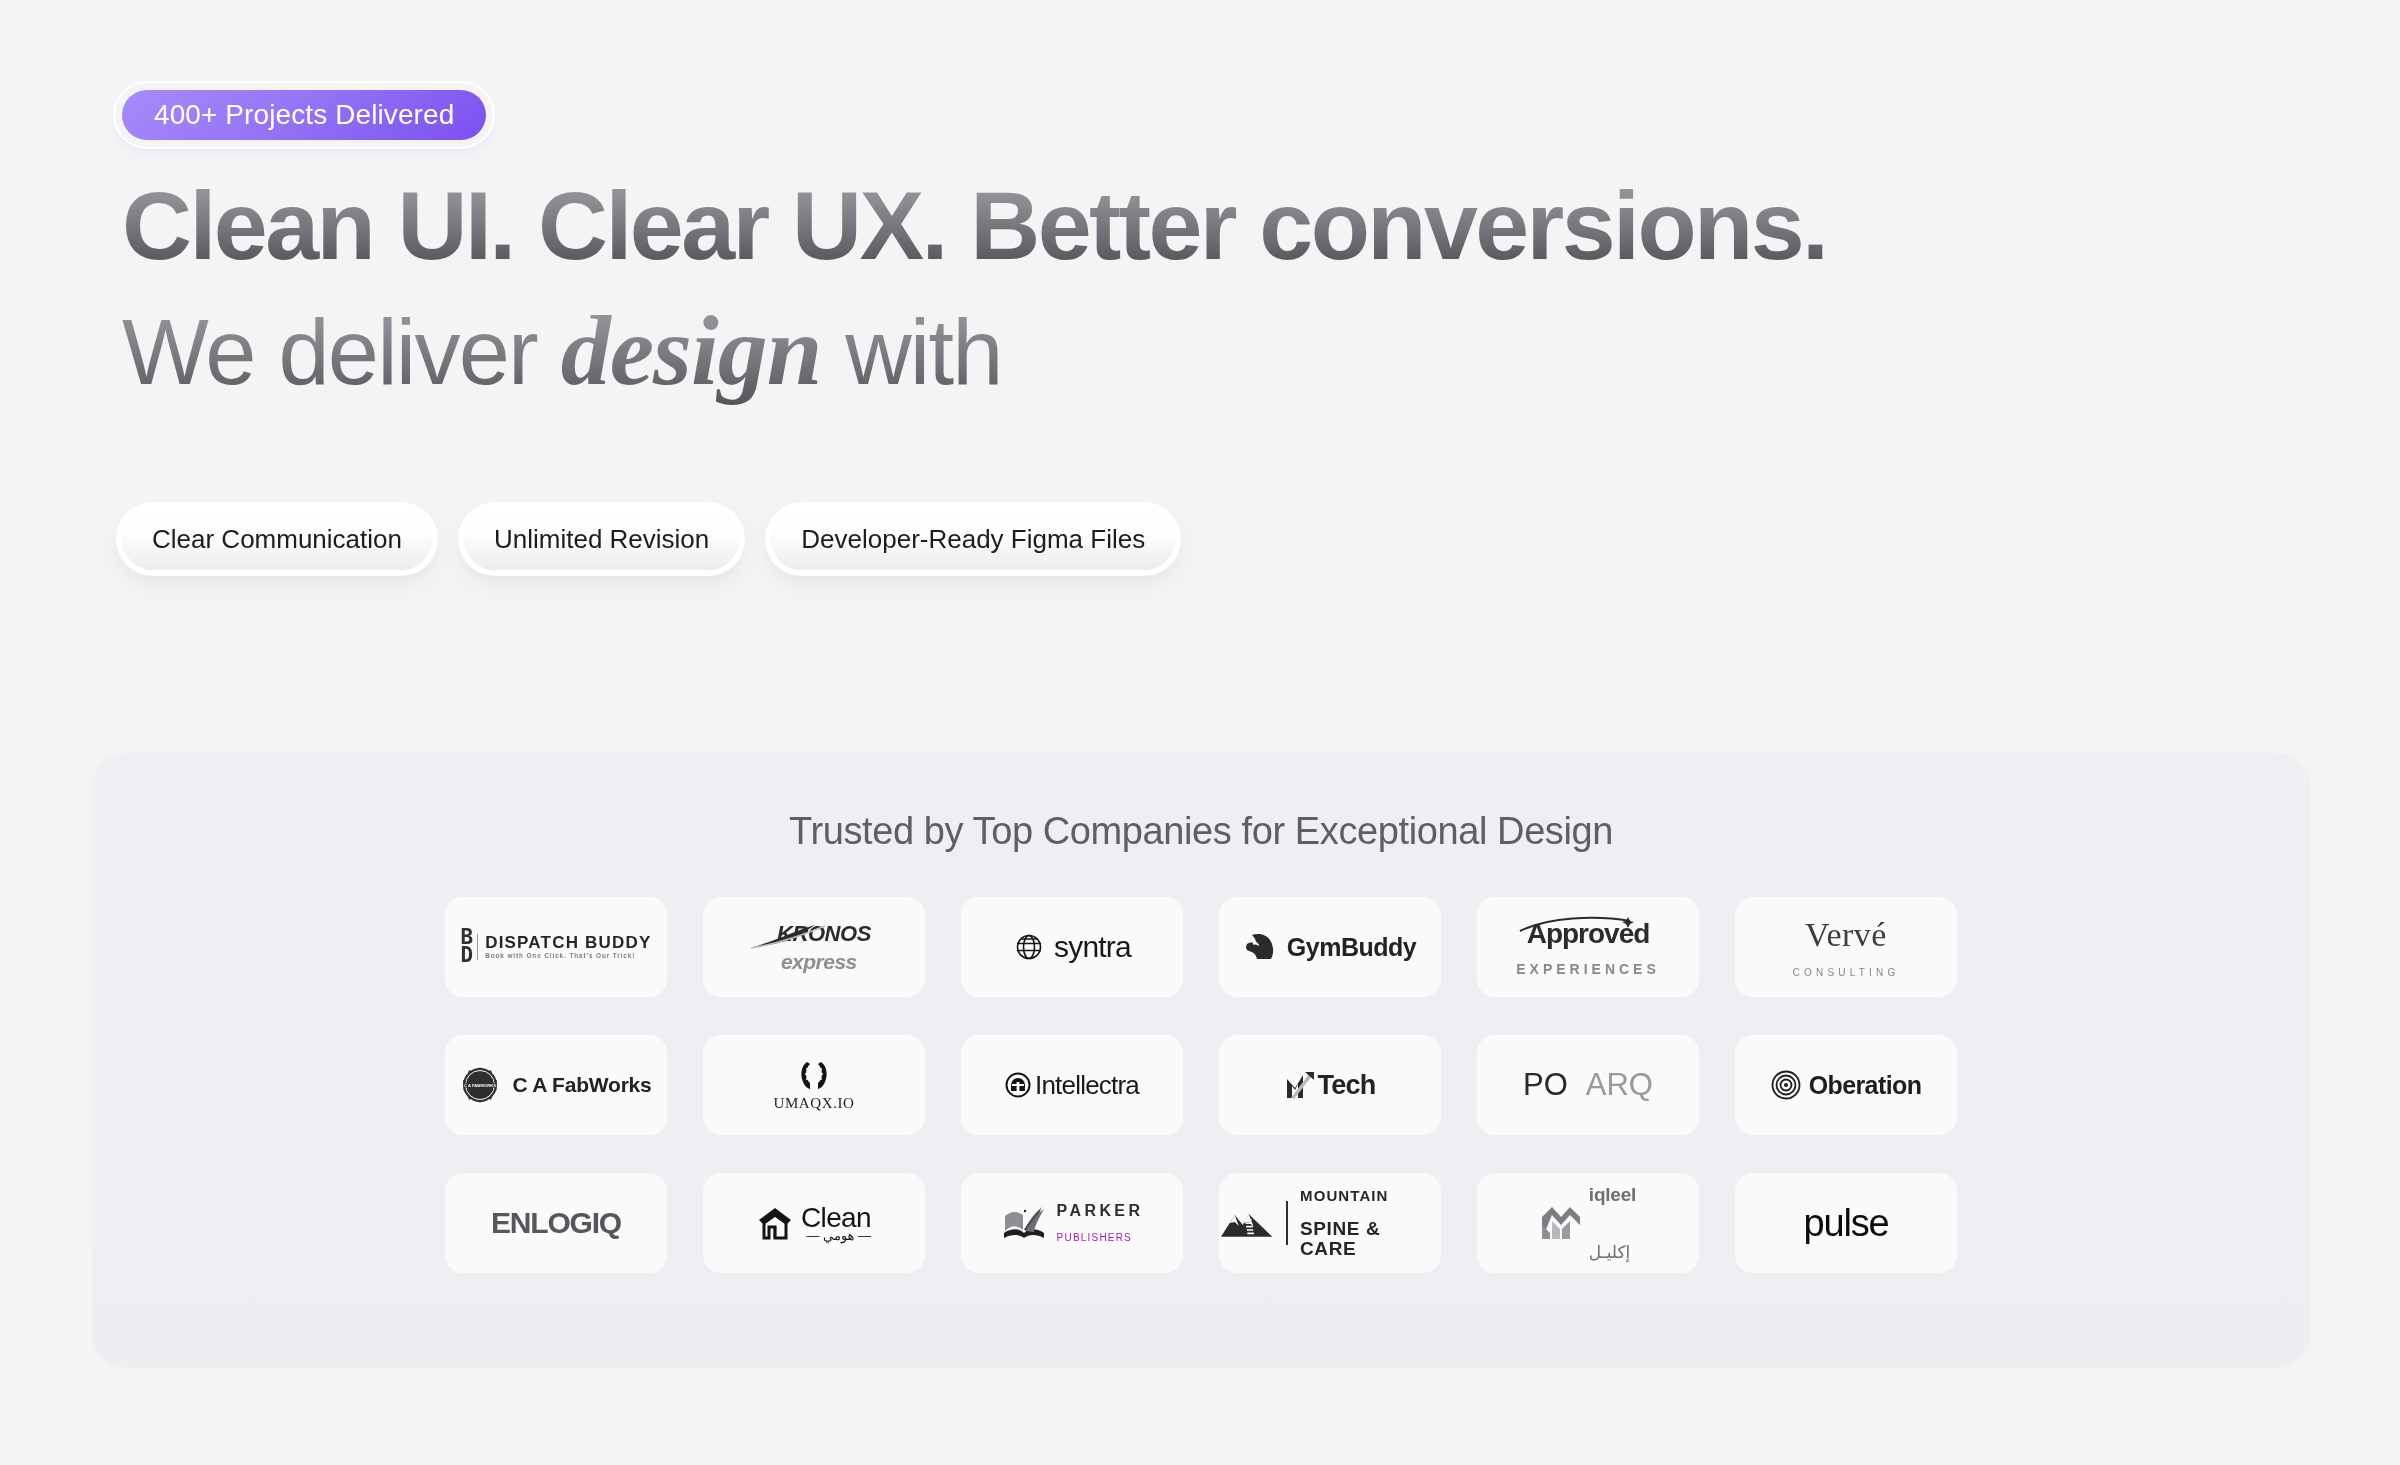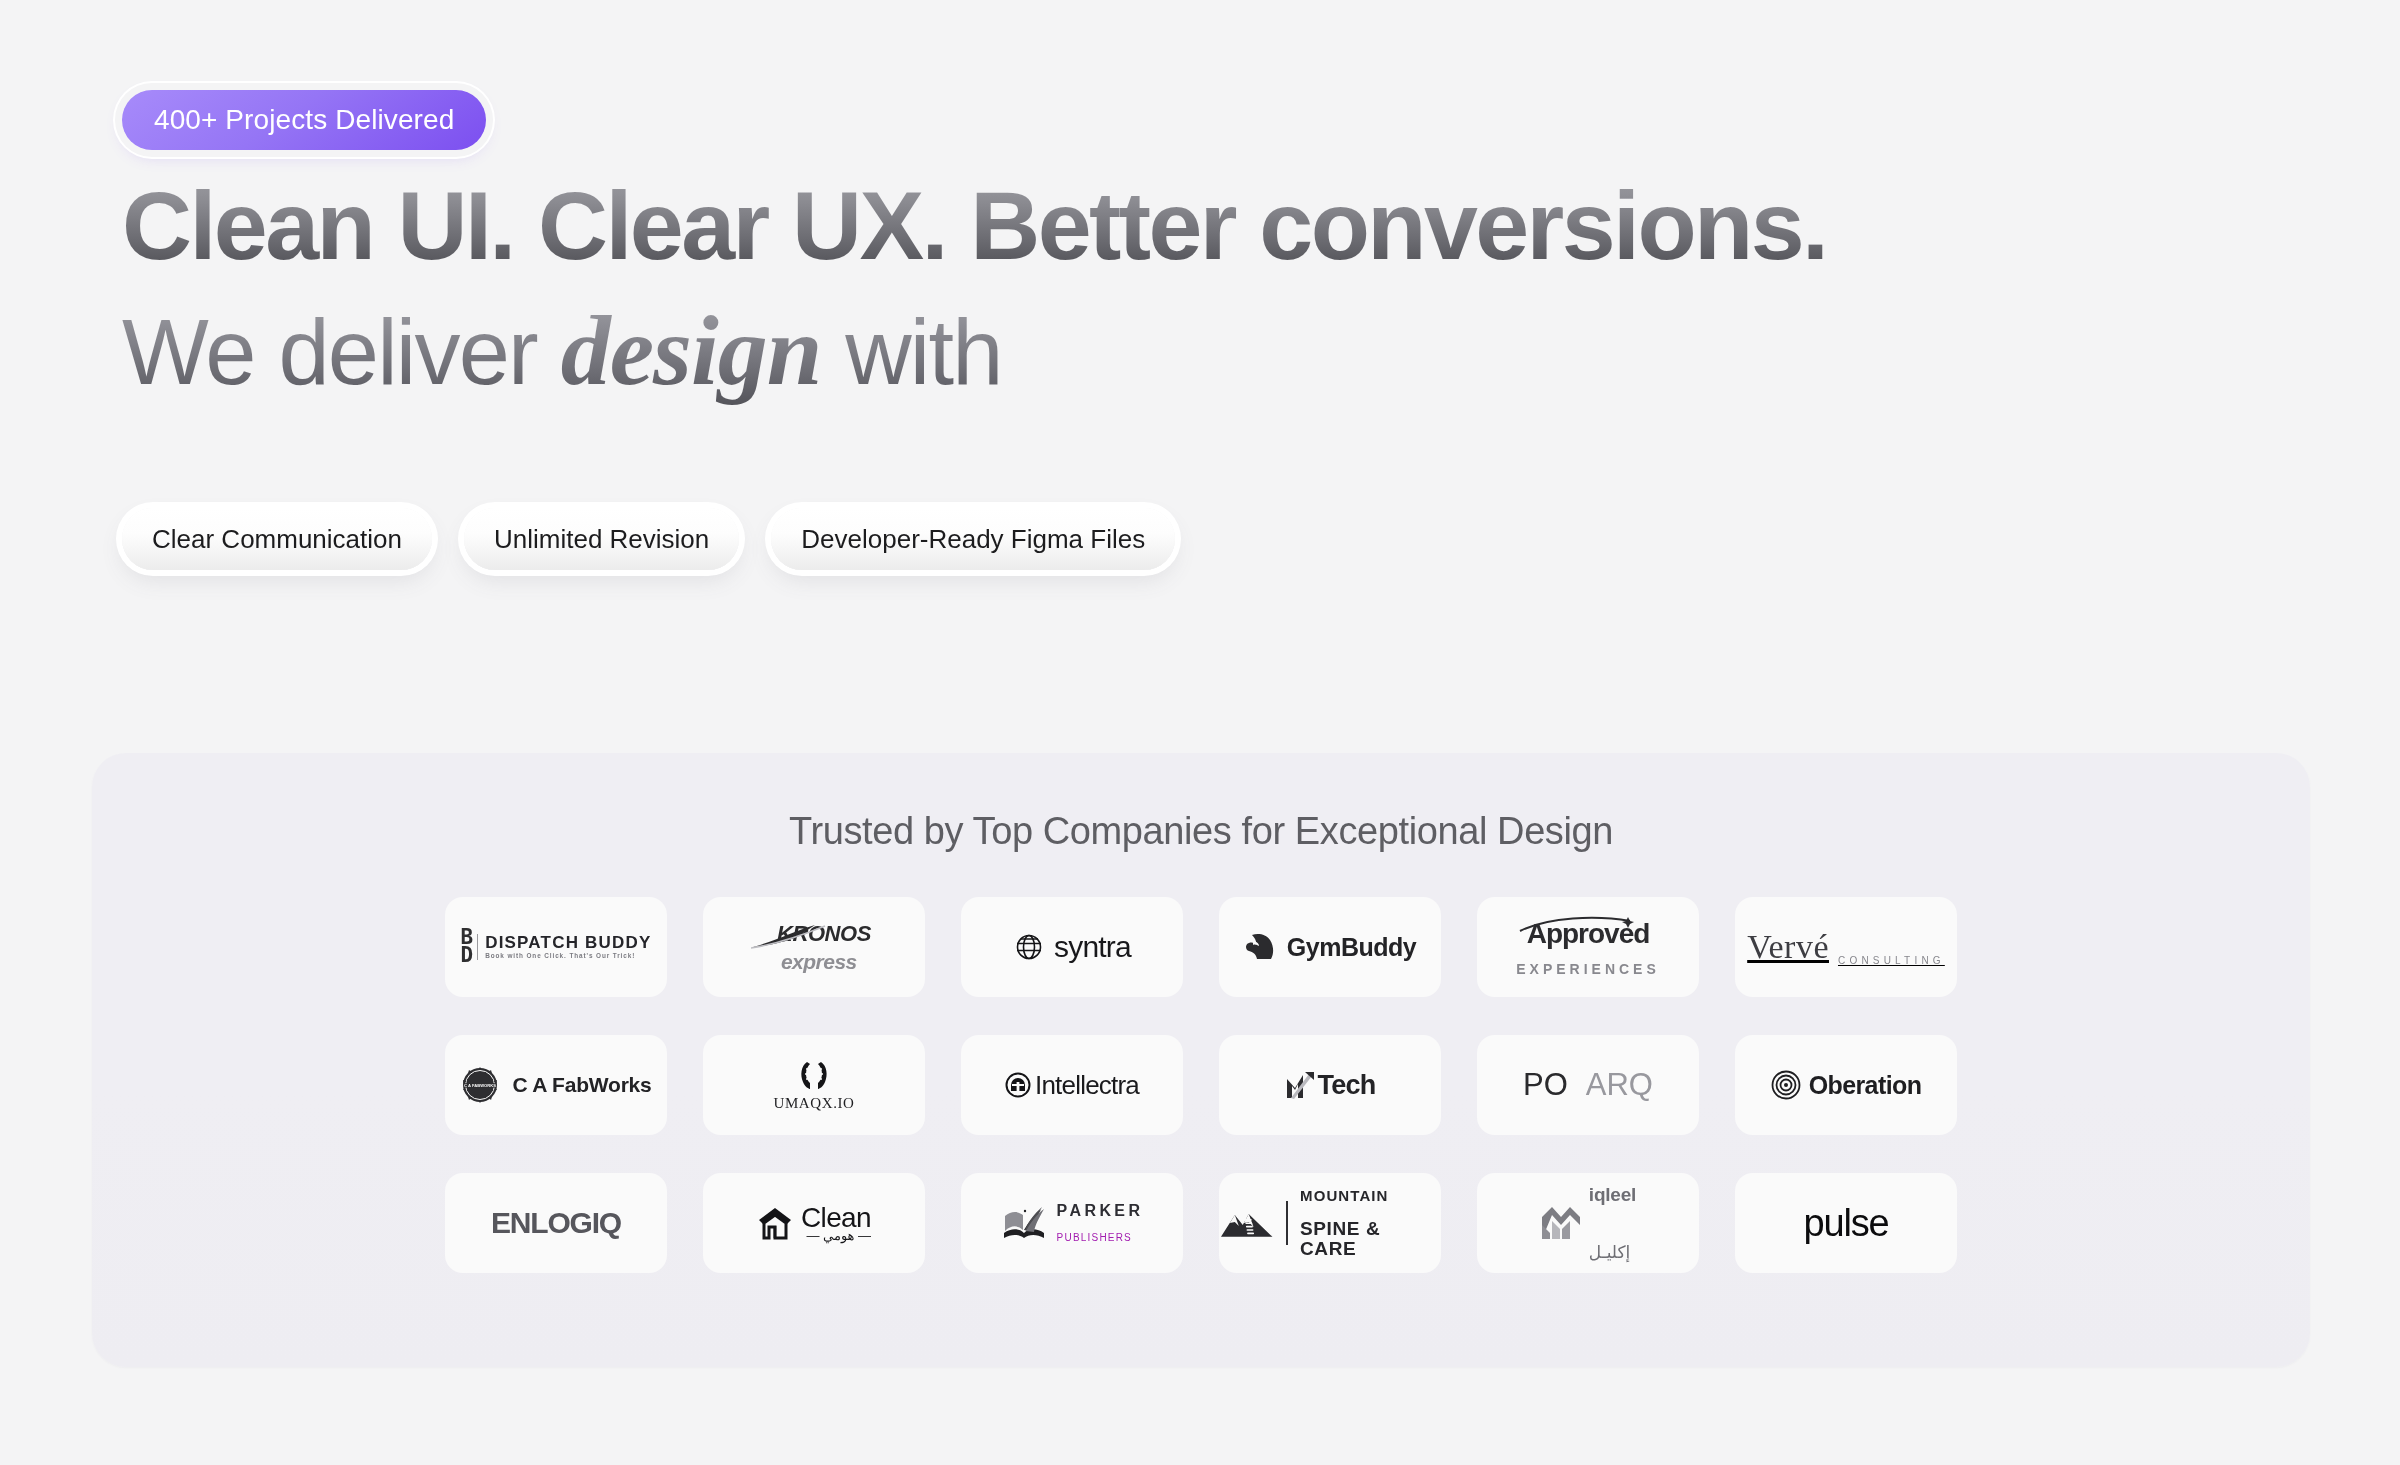--- a/index.html
+++ b/index.html
@@ -22,21 +22,21 @@
   
   .badge-wrap {
     position: absolute;
     left: 122px;
     top: 90px;
   }
   .badge {
     display: inline-flex;
     align-items: center;
     justify-content: center;
-    height: 60px;
+    height: 50px;
     padding: 16px 32px;
     border-radius: 999px;
     background: linear-gradient(145deg, #a78bfa 0%, #9575f5 45%, #7c4ff0 100%);
     box-shadow: 0 0 0 7px #f4f4f5, 0 0 0 9px #ffffff,
                 0 6px 16px rgba(124,79,240,0.22);
     color: #ffffff;
     font-size: 28px;
     font-weight: 400;
     letter-spacing: 0.1px;
     white-space: nowrap;
@@ -181,21 +181,21 @@
     letter-spacing:-0.5px; margin-top:-6px; margin-left: 24px;
   }
 
   .lg-syntra .t { font-size: 30px; font-weight: 400; color:#18181b; letter-spacing:-0.8px; }
   .lg-gym .t { font-size: 25px; font-weight: 700; color:#232326; letter-spacing:-0.5px; }
 
   .lg-approved { display:flex; flex-direction:column; align-items:center; }
   .lg-approved .t { font-size:28px; font-weight:700; color:#2b2b2e; letter-spacing:-1px; }
   .lg-approved .s { font-size:14px; font-weight:700; letter-spacing:4px; color:#88888e; margin-top:2px; }
 
-  .lg-verve { display:flex; flex-direction:row; align-items:flex-end;text-decoration:underline; }
+  .lg-verve { display:flex; flex-direction:column; align-items:center; }
   .lg-verve .t {
     font-family:"Liberation Serif","DejaVu Serif",serif;
     font-size:34px; color:#3d3d42; letter-spacing:0.5px;
   }
   .lg-verve .s { font-size:10px; letter-spacing:4.2px; color:#86868c; margin-top:4px; }
 
   .lg-cafab .t { font-size:21px; font-weight:700; color:#232326; letter-spacing:-0.2px; }
   .lg-umaqx { display:flex; flex-direction:column; align-items:center; gap:2px; }
   .lg-umaqx .t {
     font-family:"Liberation Serif","DejaVu Serif",serif;

